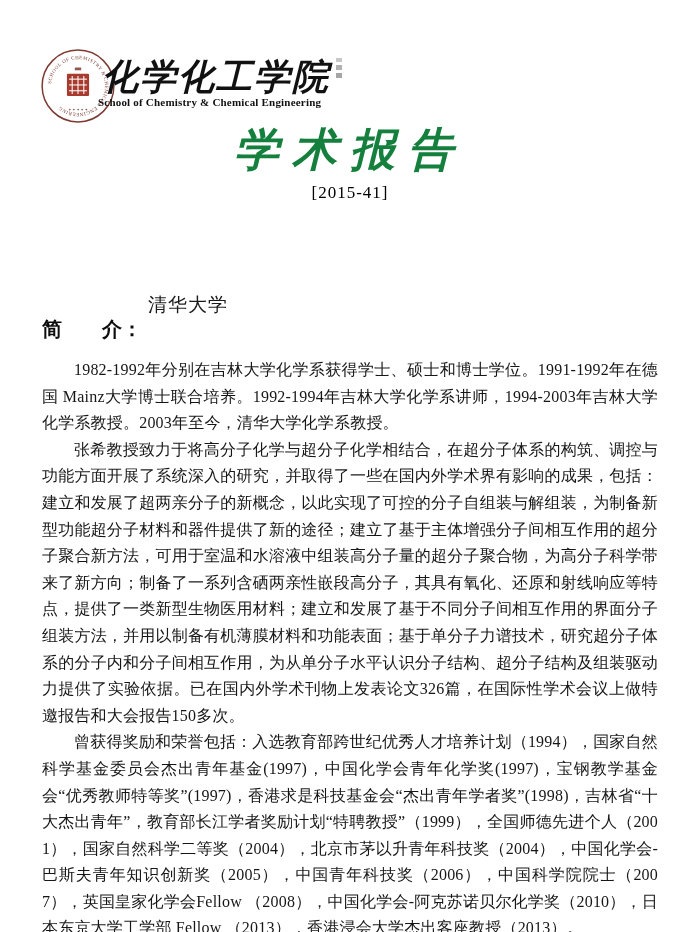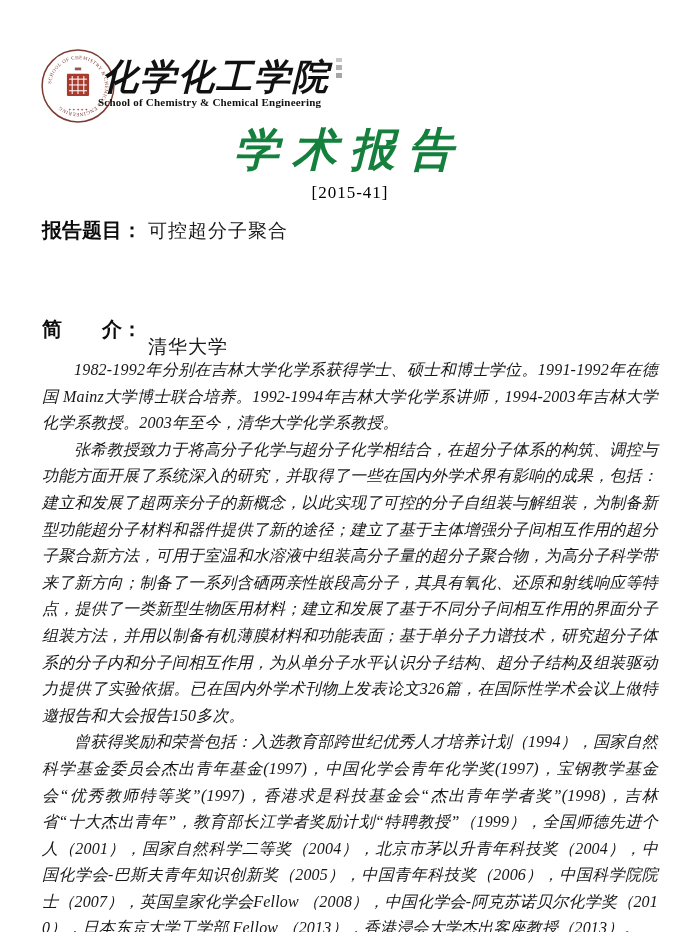--- a/index.html
+++ b/index.html
@@ -44,28 +44,27 @@
   .row-speaker { top:254px; }
   .row-affil   { top:292px; }
   .row-intro   { top:316px; }
   .info-label {
     display:inline-block; min-width:106px;
     font-weight:bold; font-size:20px; color:#0c0c0c;
     font-family:"Liberation Sans","DejaVu Sans",sans-serif;
   }
   .info-label.wide { min-width:0; }
   .info-value { font-size:19px; color:#1a1a1a; letter-spacing:1px; }
-  .affil-indent { display:inline-block; padding-left:106px;margin-top:42px; }
+  .affil-indent { display:inline-block; padding-left:106px; }
   
   .body-text { position:absolute; top:357px; left:42px; width:616px; }
   .body-text p {
     font-size:16px; line-height:26.6px; text-align:justify;
     text-indent:2em; color:#161616; letter-spacing:0.2px;
     word-break:break-all;
-    font-style:italic;
   }
 </style>
 </head>
 <body>
 
 <div class="page">
 
   <div class="header">
     <svg class="logo" viewBox="0 0 72 72">
       <circle cx="36" cy="36" r="34" fill="none" stroke="#7c3a31" stroke-width="1.4"></circle>
@@ -92,23 +91,20 @@
     <div class="school-block">
       <div class="school-cn">化学化工学院</div>
       <div class="school-en">School of Chemistry &amp; Chemical Engineering</div>
       <div class="sig-mark"></div>
     </div>
   </div>
 
   <div class="title-cn">学术报告</div>
   <div class="title-no">[2015-41]</div>
 
-  <div class="info-row row-topic">
-    <span class="info-label">报告题目：</span><span class="info-value">可控超分子聚合</span>
-  </div>
   <div class="info-row row-affil">
     <span class="affil-indent info-value">清华大学</span>
   </div>
   <div class="info-row row-intro">
     <span class="info-label wide">简　　介：</span>
   </div>
 
   <div class="body-text">
     <p>1982-1992年分别在吉林大学化学系获得学士、硕士和博士学位。1991-1992年在德国 Mainz大学博士联合培养。1992-1994年吉林大学化学系讲师，1994-2003年吉林大学化学系教授。2003年至今，清华大学化学系教授。</p>
     <p>张希教授致力于将高分子化学与超分子化学相结合，在超分子体系的构筑、调控与功能方面开展了系统深入的研究，并取得了一些在国内外学术界有影响的成果，包括：建立和发展了超两亲分子的新概念，以此实现了可控的分子自组装与解组装，为制备新型功能超分子材料和器件提供了新的途径；建立了基于主体增强分子间相互作用的超分子聚合新方法，可用于室温和水溶液中组装高分子量的超分子聚合物，为高分子科学带来了新方向；制备了一系列含硒两亲性嵌段高分子，其具有氧化、还原和射线响应等特点，提供了一类新型生物医用材料；建立和发展了基于不同分子间相互作用的界面分子组装方法，并用以制备有机薄膜材料和功能表面；基于单分子力谱技术，研究超分子体系的分子内和分子间相互作用，为从单分子水平认识分子结构、超分子结构及组装驱动力提供了实验依据。已在国内外学术刊物上发表论文326篇，在国际性学术会议上做特邀报告和大会报告150多次。</p>

